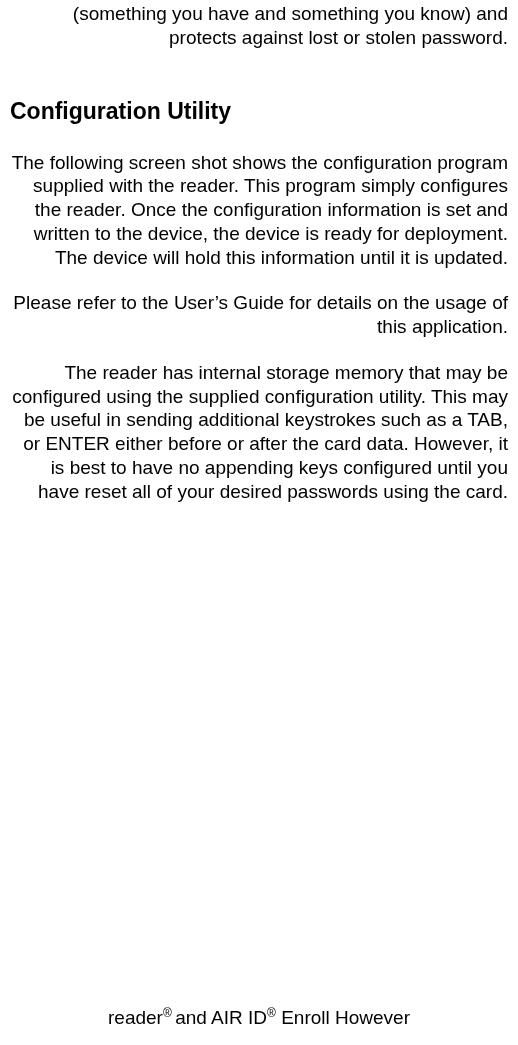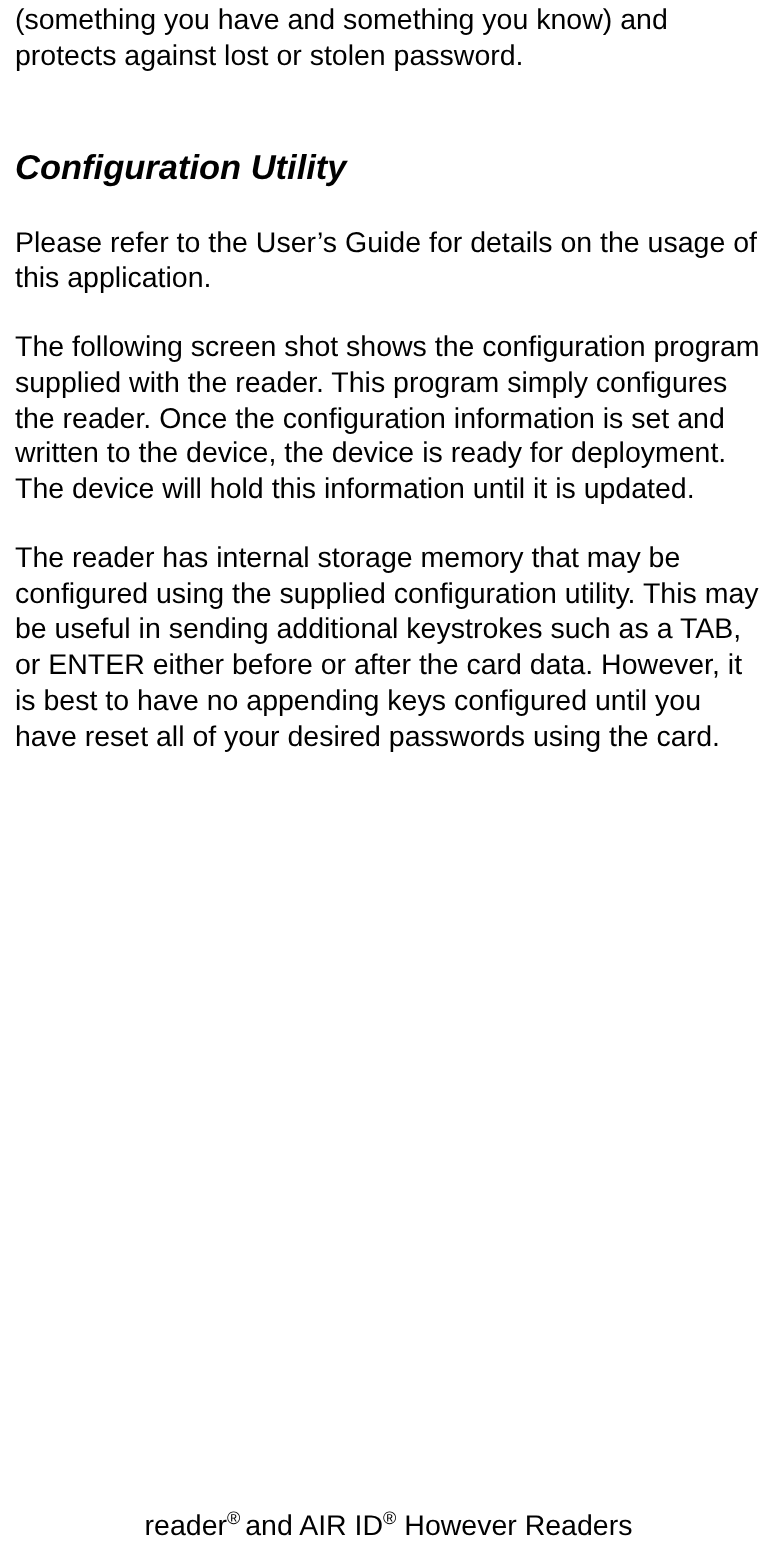--- a/index.html
+++ b/index.html
@@ -15,29 +15,29 @@
     position: relative;
     box-sizing: border-box;
     width: 518px;
     height: 1045px;
     padding: 0 10px 0 10px;
   }
   .body-text {
     font-size: 19px;
     line-height: 1.25;
     margin: 0 0 22px 0;
+    text-align: right;
   }
   .first {
     padding-top: 2px;
     margin-bottom: 48px;
   }
   .heading {
     font-size: 23px;
     font-weight: bold;
-    font-style: italic;
     margin: 0 0 26px 0;
   }
   .footer {
     position: absolute;
     bottom: 16px;
     left: 0;
     right: 0;
     text-align: center;
     font-size: 19px;
   }
@@ -49,23 +49,23 @@
 </style>
 </head>
 <body>
 
 <div class="page">
 
   <p class="body-text first">(something you have and something you know) and protects against lost or stolen password.</p>
 
   <h2 class="heading">Configuration Utility</h2>
 
+  <p class="body-text">The following screen shot shows the configuration program supplied with the reader.  This program simply configures the reader.  Once the configuration information is set and written to the device, the device is ready for deployment.  The device will hold this information until it is updated.</p>
+
   <p class="body-text">Please refer to the User’s Guide for details on the usage of this application.</p>
-
-  <p class="body-text">The following screen shot shows the configuration program supplied with the reader.  This program simply configures the reader.  Once the configuration information is set and written to the device, the device is ready for deployment.  The device will hold this information until it is updated.</p>
 
   <p class="body-text">The reader has internal storage memory that may be configured using the supplied configuration utility.  This may be useful in sending additional keystrokes such as a TAB, or ENTER either before or after the card data.  However, it is best to have no appending keys configured until you have reset all of your desired passwords using the card.</p>
 
   <div class="footer">
-    <span>reader</span><sup>® </sup><span>and AIR ID</span><sup>®</sup><span> However Readers</span>
+    <span>reader</span><sup>® </sup><span>and AIR ID</span><sup>®</sup><span> Enroll However</span>
   </div>
 
 </div>
 
 </body></html>

